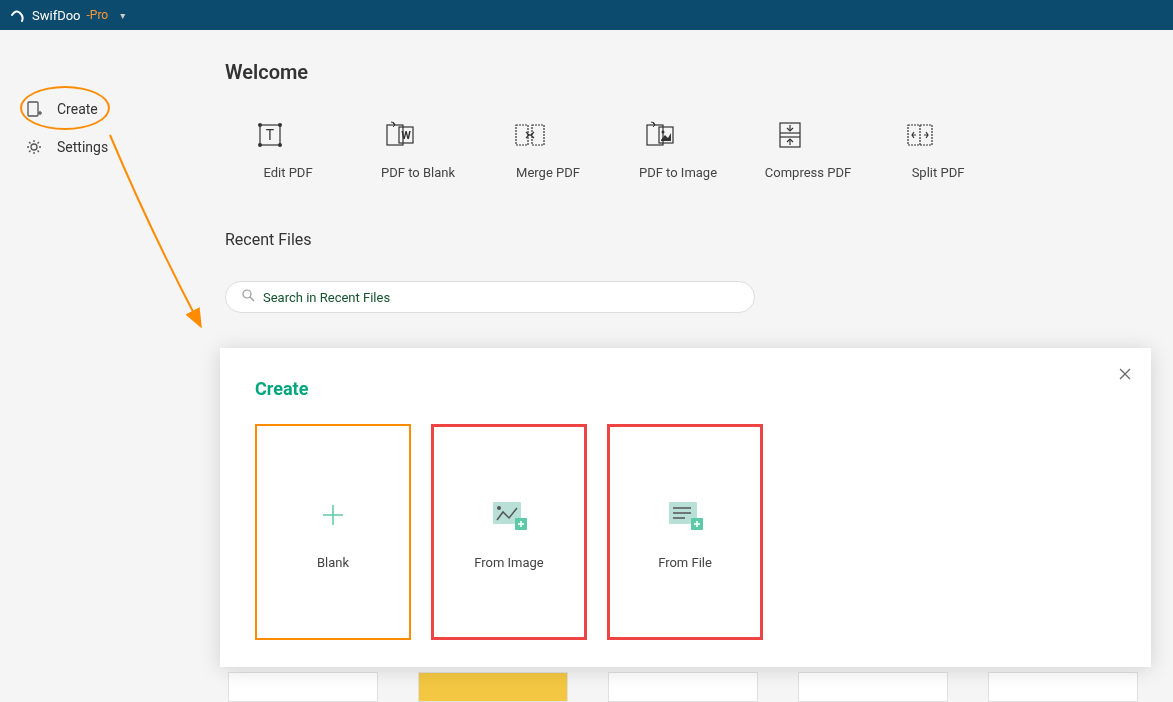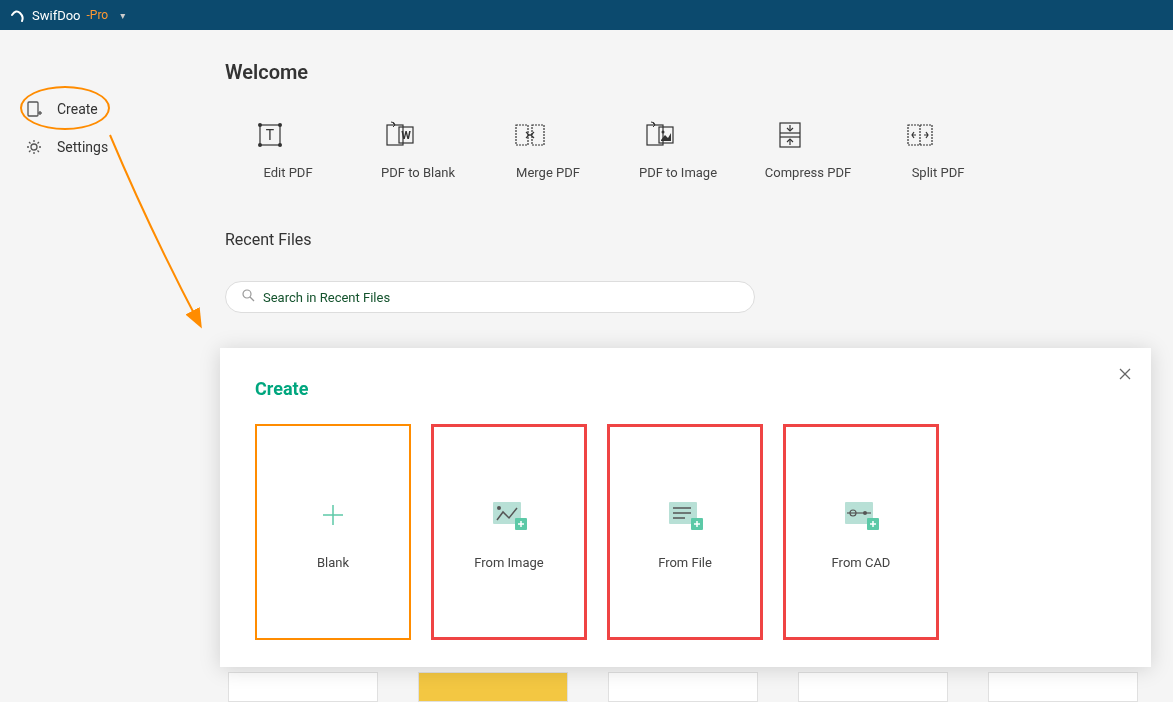--- a/index.html
+++ b/index.html
@@ -427,34 +427,20 @@
           <line x1="8" y1="15" x2="26" y2="15" stroke="#555" stroke-width="1.5"></line>
           <line x1="8" y1="20" x2="20" y2="20" stroke="#555" stroke-width="1.5"></line>
           <rect x="26" y="20" width="12" height="12" fill="#5cc9a7" rx="1"></rect>
           <line x1="32" y1="23" x2="32" y2="29" stroke="#fff" stroke-width="1.5"></line>
           <line x1="29" y1="26" x2="35" y2="26" stroke="#fff" stroke-width="1.5"></line>
         </svg>
       </span>
       <span class="create-tile-label">From File</span>
     </div>
 
-    <div class="create-tile">
-      <span class="create-tile-icon">
-        <svg width="40" height="34" viewBox="0 0 40 34">
-          <rect x="4" y="4" width="28" height="22" fill="#b8e0d6" rx="1"></rect>
-          <line x1="6" y1="15" x2="30" y2="15" stroke="#555" stroke-width="1.2"></line>
-          <circle cx="12" cy="15" r="3" stroke="#555" stroke-width="1.2" fill="none"></circle>
-          <circle cx="24" cy="15" r="2" fill="#555"></circle>
-          <rect x="26" y="20" width="12" height="12" fill="#5cc9a7" rx="1"></rect>
-          <line x1="32" y1="23" x2="32" y2="29" stroke="#fff" stroke-width="1.5"></line>
-          <line x1="29" y1="26" x2="35" y2="26" stroke="#fff" stroke-width="1.5"></line>
-        </svg>
-      </span>
-      <span class="create-tile-label">From CAD</span>
-    </div>
 
 
   </div>
 </div>
 
 <div class="thumbnails">
   <div class="thumb"></div>
   <div class="thumb yellow"></div>
   <div class="thumb"></div>
   <div class="thumb"></div>

